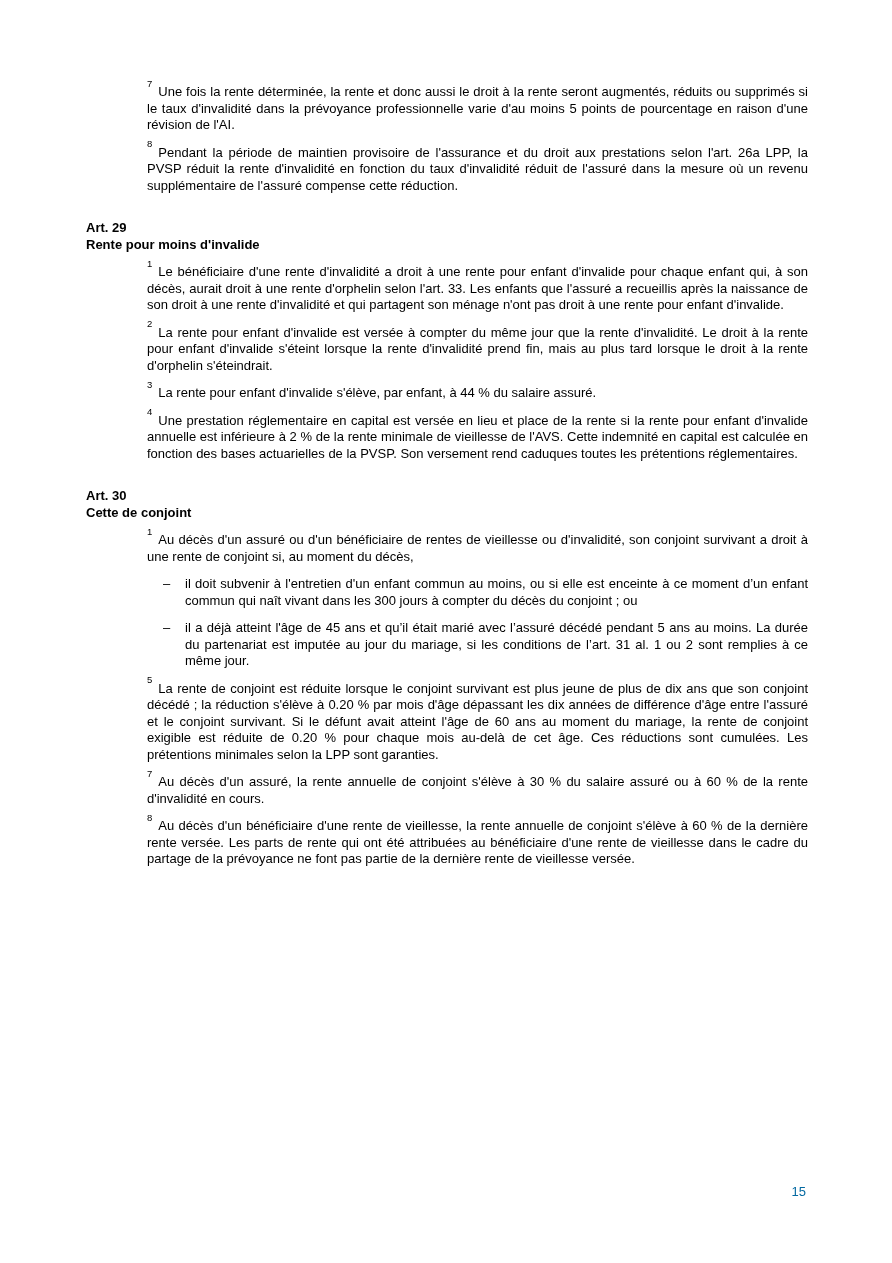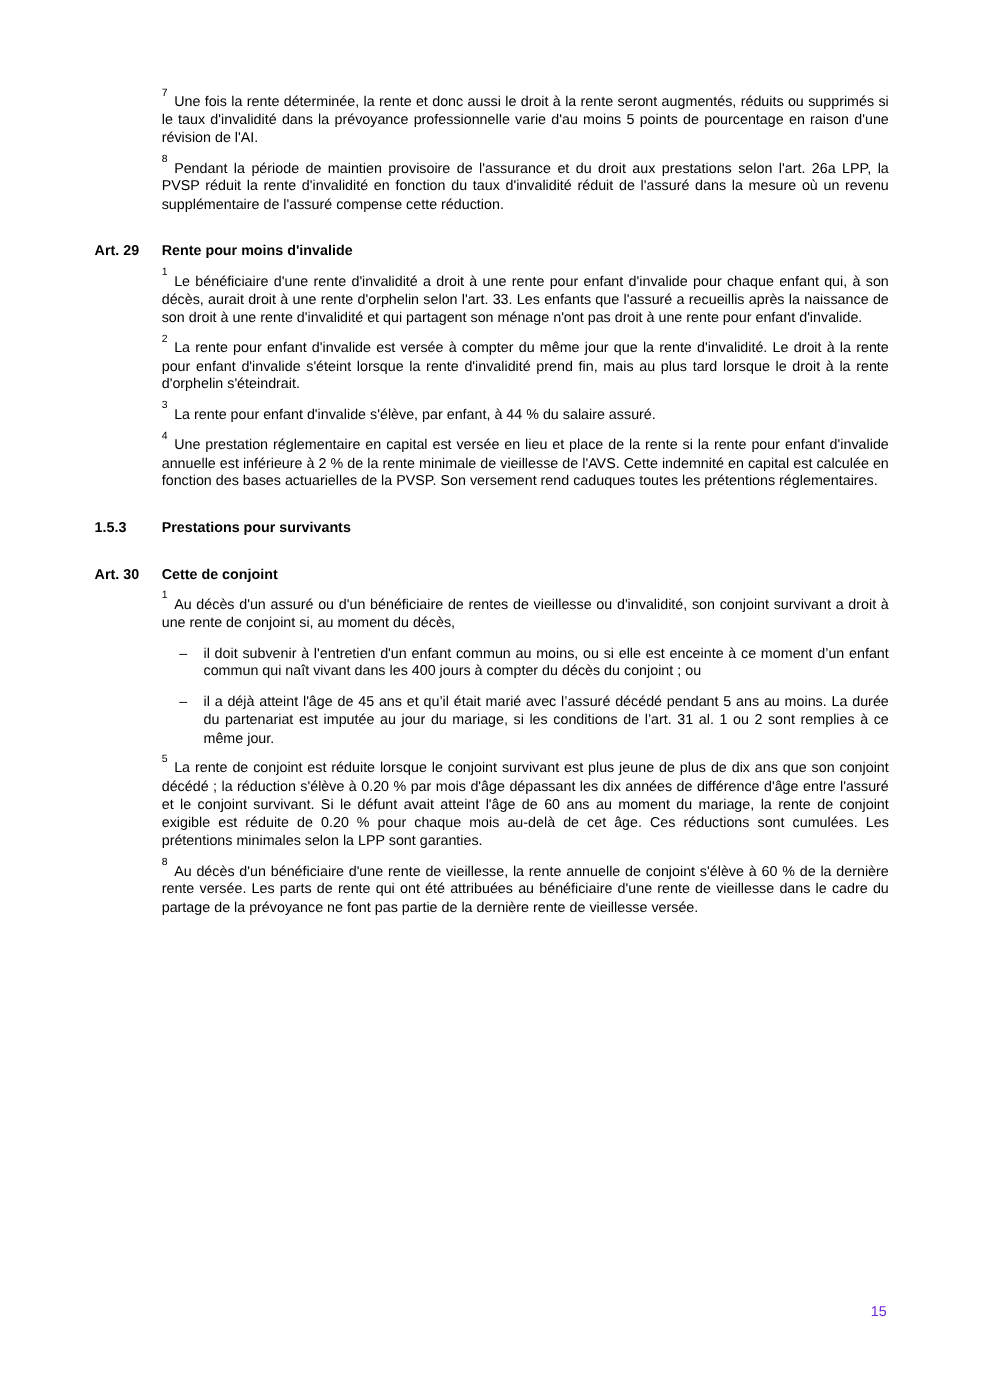--- a/index.html
+++ b/index.html
@@ -32,20 +32,21 @@
     font-size: 9.5px;
     line-height: 0;
     position: relative;
     top: -4px;
     margin-right: 6px;
   }
   .heading {
     display: flex;
     font-weight: bold;
     margin: 26px 0 11px 0;
+    flex-direction: column;
   }
   .heading .hlabel {
     flex: none;
     width: 61px;
   }
   .heading .htitle {
     flex: 1;
   }
   .bullet {
     display: flex;
@@ -59,21 +60,21 @@
     flex: 1;
     text-align: justify;
   }
   .page-number {
     position: absolute;
     top: 1184px;
     right: 86px;
     font-family: "Liberation Sans", sans-serif;
     font-size: 13px;
     line-height: 16.5px;
-    color: #6d28d9;
+    color: #0369a1;
   }
 </style>
 </head>
 <body>
 
 <div class="page">
   <div class="content">
   <p class="para"><sup class="pnum">7</sup><span>Une fois la rente déterminée, la rente et donc aussi le droit à la rente seront augmentés, réduits ou supprimés si le taux d'invalidité dans la prévoyance professionnelle varie d'au moins 5 points de pourcentage en raison d'une révision de l'AI.</span></p>
 
   <p class="para"><sup class="pnum">8</sup><span>Pendant la période de maintien provisoire de l'assurance et du droit aux prestations selon l'art. 26a LPP, la PVSP réduit la rente d'invalidité en fonction du taux d'invalidité réduit de l'assuré dans la mesure où un revenu supplémentaire de l'assuré compense cette réduction.</span></p>
@@ -84,45 +85,42 @@
   </div>
 
   <p class="para"><sup class="pnum">1</sup><span>Le bénéficiaire d'une rente d'invalidité a droit à une rente pour enfant d'invalide pour chaque enfant qui, à son décès, aurait droit à une rente d'orphelin selon l'art. 33. Les enfants que l'assuré a recueillis après la naissance de son droit à une rente d'invalidité et qui partagent son ménage n'ont pas droit à une rente pour enfant d'invalide.</span></p>
 
   <p class="para"><sup class="pnum">2</sup><span>La rente pour enfant d'invalide est versée à compter du même jour que la rente d'invalidité. Le droit à la rente pour enfant d'invalide s'éteint lorsque la rente d'invalidité prend fin, mais au plus tard lorsque le droit à la rente d'orphelin s'éteindrait.</span></p>
 
   <p class="para"><sup class="pnum">3</sup><span>La rente pour enfant d'invalide s'élève, par enfant, à 44 % du salaire assuré.</span></p>
 
   <p class="para"><sup class="pnum">4</sup><span>Une prestation réglementaire en capital est versée en lieu et place de la rente si la rente pour enfant d'invalide annuelle est inférieure à 2 % de la rente minimale de vieillesse de l'AVS. Cette indemnité en capital est calculée en fonction des bases actuarielles de la PVSP. Son versement rend caduques toutes les prétentions réglementaires.</span></p>
 
-  <div class="heading">
-    <span class="hlabel">1.5.3</span>
-    <span class="htitle">Prestations pour survivants</span>
-  </div>
 
   <div class="heading">
     <span class="hlabel">Art. 30</span>
     <span class="htitle">Cette de conjoint</span>
   </div>
 
   <p class="para"><sup class="pnum">1</sup><span>Au décès d'un assuré ou d'un bénéficiaire de rentes de vieillesse ou d'invalidité, son conjoint survivant a droit à une rente de conjoint si, au moment du décès,</span></p>
 
   <div class="bullet">
     <span class="dash">–</span>
-    <span class="btext">il doit subvenir à l'entretien d'un enfant commun au moins, ou si elle est enceinte à ce moment d’un enfant commun qui naît vivant dans les 400 jours à compter du décès du conjoint ; ou</span>
+    <span class="btext">il doit subvenir à l'entretien d'un enfant commun au moins, ou si elle est enceinte à ce moment d’un enfant commun qui naît vivant dans les 300 jours à compter du décès du conjoint ; ou</span>
   </div>
 
   <div class="bullet">
     <span class="dash">–</span>
     <span class="btext">il a déjà atteint l'âge de 45 ans et qu’il était marié avec l’assuré décédé pendant 5 ans au moins. La durée du partenariat est imputée au jour du mariage, si les conditions de l’art. 31 al. 1 ou 2 sont remplies à ce même jour.</span>
   </div>
 
 
 
 
   <p class="para"><sup class="pnum">5</sup><span>La rente de conjoint est réduite lorsque le conjoint survivant est plus jeune de plus de dix ans que son conjoint décédé ; la réduction s'élève à 0.20 % par mois d'âge dépassant les dix années de différence d'âge entre l'assuré et le conjoint survivant. Si le défunt avait atteint l'âge de 60 ans au moment du mariage, la rente de conjoint exigible est réduite de 0.20 % pour chaque mois au-delà de cet âge. Ces réductions sont cumulées. Les prétentions minimales selon la LPP sont garanties.</span></p>
 
 
+  <p class="para"><sup class="pnum">7</sup><span>Au décès d'un assuré, la rente annuelle de conjoint s'élève à 30 % du salaire assuré ou à 60 % de la rente d'invalidité en cours.</span></p>
 
   <p class="para"><sup class="pnum">8</sup><span>Au décès d'un bénéficiaire d'une rente de vieillesse, la rente annuelle de conjoint s'élève à 60 % de la dernière rente versée. Les parts de rente qui ont été attribuées au bénéficiaire d'une rente de vieillesse dans le cadre du partage de la prévoyance ne font pas partie de la dernière rente de vieillesse versée.</span></p>
 </div>
   <div class="page-number">15</div>
 </div>
 
 </body></html>

